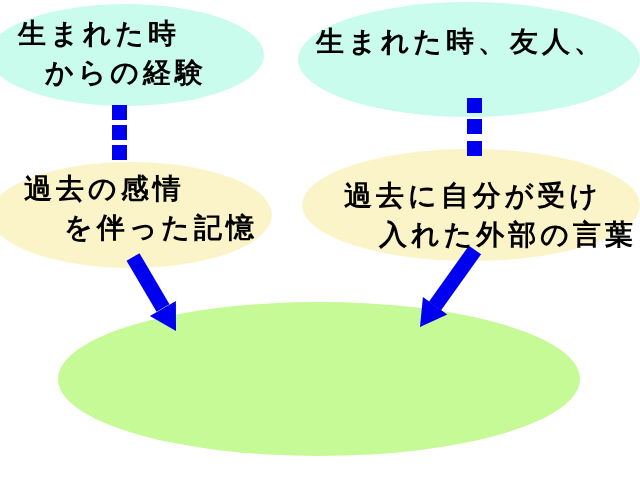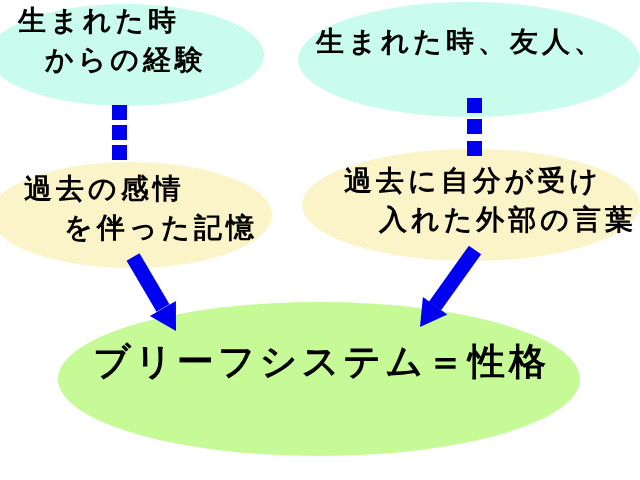--- a/index.html
+++ b/index.html
@@ -33,24 +33,24 @@
     font-size:28px;
     letter-spacing:4px;
     line-height:39px;
     z-index:3;
   }
   .label.big{font-size:37px;line-height:47px;}
   .ind23{margin-left:35px;}
   .ind27{margin-left:27px;text-align:center;}
   .ind28{margin-left:28px;}
   .ind32{margin-left:40px;}
-  #t-experience {left:18px; top:1px;}
+  #t-experience {left:18px; top:14px;}
   #t-information{left:316px;top:22px;}
   #t-memory     {left:24px; top:169px;}
-  #t-words      {left:344px;top:161px;}
+  #t-words      {left:344px;top:176px;}
   #t-belief     {left:93px; top:338px;}
 
   .dot{
     position:absolute;
     width:15px;height:15px;
     background:var(--c-blue);
     z-index:2;
   }
   #d-l1{left:112px;top:105px;}
   #d-l2{left:112px;top:125px;}
@@ -108,16 +108,15 @@
     <div>過去の感情</div>
     <div class="ind32">を伴った記憶</div>
   </div>
 
   <div class="label" id="t-words">
     <div>過去に自分が受け</div>
     <div class="ind23">入れた外部の言葉</div>
   </div>
 
   <div class="label big" id="t-belief">
-    <div>ブリーフシステム＝性格</div>
   </div>
 
 </div>
 
 </body></html>

